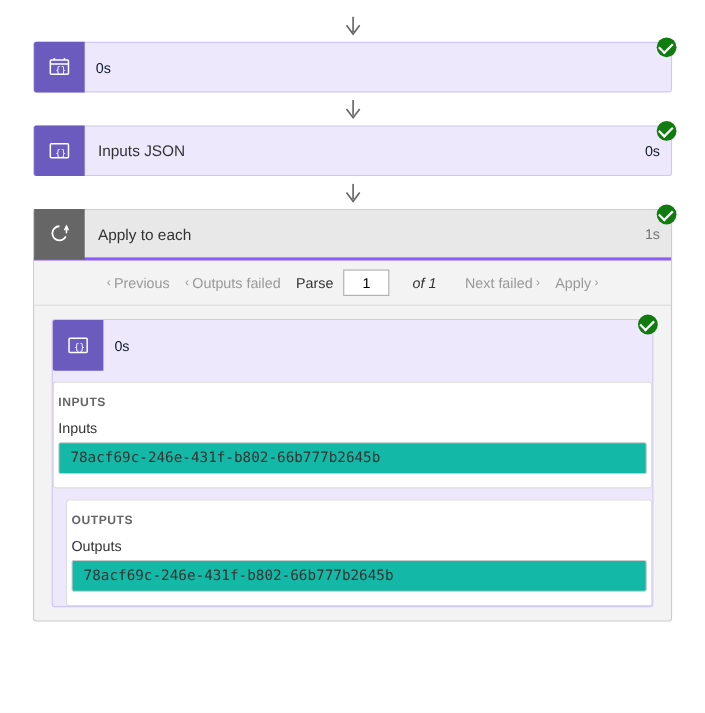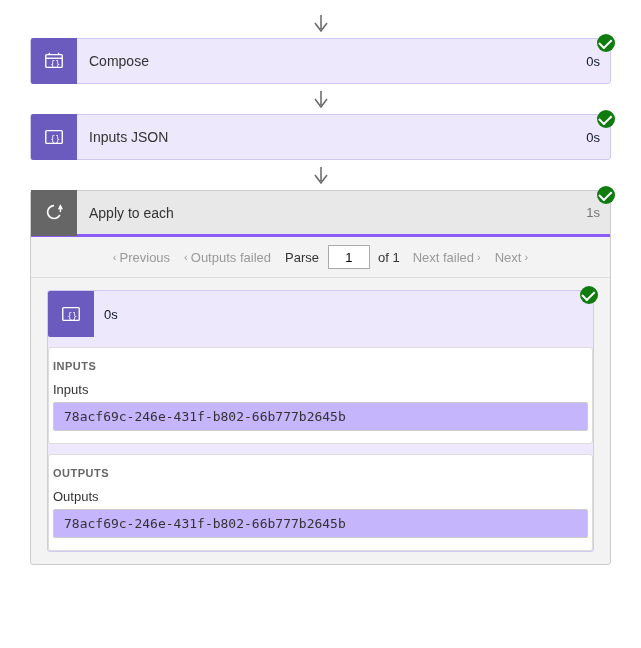--- a/index.html
+++ b/index.html
@@ -179,21 +179,22 @@
       height: 24px;
       border: 1px solid #aaa;
       text-align: center;
       font-size: 13px;
       padding: 2px 4px;
     }
 
     .of-label {
       font-size: 13px;
       color: #333;
-      margin: 0 4px;
+      margin: 0 17px;
+      font-style: italic;
     }
 
     
     .loop-content {
       padding: 12px 16px;
     }
 
     
     .inner-action {
       border: 1px solid #d0c8f0;
@@ -231,21 +232,21 @@
       color: #333;
       margin-bottom: 5px;
     }
 
     .io-field-value {
       border: 1px solid #ccc;
       border-radius: 2px;
       padding: 6px 10px;
       font-size: 13px;
       color: #333;
-      background: #c4b5fd;
+      background: #14b8a6;
       font-family: monospace;
     }
   </style>
 </head>
 <body>
 
 <div class="main-container">
 
   <div class="arrow-down">
     <svg width="14" height="18" viewBox="0 0 14 18">
@@ -255,21 +256,20 @@
 
   <div class="action-block">
     <div class="action-icon">
       <svg viewBox="0 0 24 24" fill="none" xmlns="http://www.w3.org/2000/svg">
         <rect x="3" y="5" width="18" height="14" rx="1" stroke="white" stroke-width="1.5"></rect>
         <path d="M3 9h18" stroke="white" stroke-width="1.5"></path>
         <path d="M7 5V3M17 5V3" stroke="white" stroke-width="1.5"></path>
         <text x="8" y="18" font-size="9" fill="white" font-family="monospace">{}</text>
       </svg>
     </div>
-    <span class="action-label">Compose</span>
     <span class="action-duration">0s</span>
     <div class="success-badge"></div>
   </div>
 
   <div class="arrow-down">
     <svg width="14" height="18" viewBox="0 0 14 18">
         <path d="M7 0v14M1 8l6 8 6-8" stroke="#666" stroke-width="1.5" fill="none"></path>
       </svg>
   </div>
 
@@ -316,21 +316,21 @@
         <span>Outputs failed</span>
       </button>
       <span class="show-label">Parse</span>
       <input class="page-input" type="text" value="1" style="">
       <span class="of-label">of 1</span>
       <button class="pagination-btn disabled">
         <span>Next failed</span>
         <span class="pagination-chevron">›</span>
       </button>
       <button class="pagination-btn disabled">
-        <span>Next</span>
+        <span>Apply</span>
         <span class="pagination-chevron">›</span>
       </button>
     </div>
 
     <div class="loop-content">
 
       <div class="inner-action">
         <div class="inner-action-header">
           <div class="action-icon">
             <svg viewBox="0 0 24 24" fill="none" xmlns="http://www.w3.org/2000/svg">
@@ -341,21 +341,21 @@
           <span class="action-duration">0s</span>
         </div>
         <div class="success-badge"></div>
 
         <div class="io-section">
           <div class="io-section-title">INPUTS</div>
           <div class="io-field-label">Inputs</div>
           <div class="io-field-value">78acf69c-246e-431f-b802-66b777b2645b</div>
         </div>
 
-        <div class="io-section" style="margin-top:10px;">
+        <div class="io-section" style="margin-top:10px;margin-left:12px;">
           <div class="io-section-title">OUTPUTS</div>
           <div class="io-field-label">Outputs</div>
           <div class="io-field-value">78acf69c-246e-431f-b802-66b777b2645b</div>
         </div>
 
       </div>
     </div>
   </div>
 
 </div>

